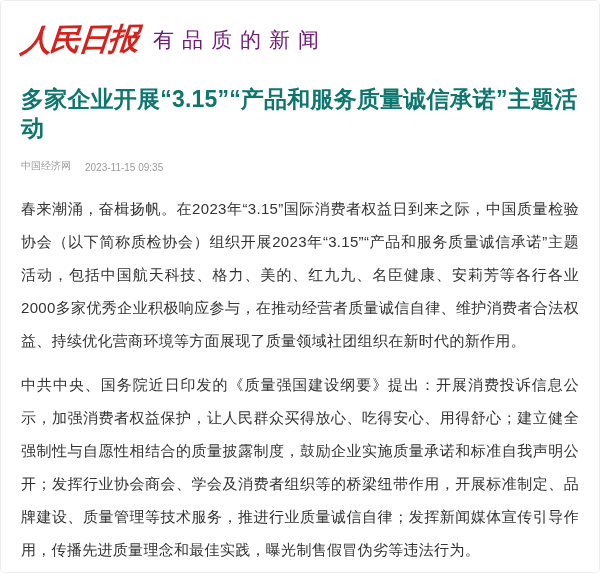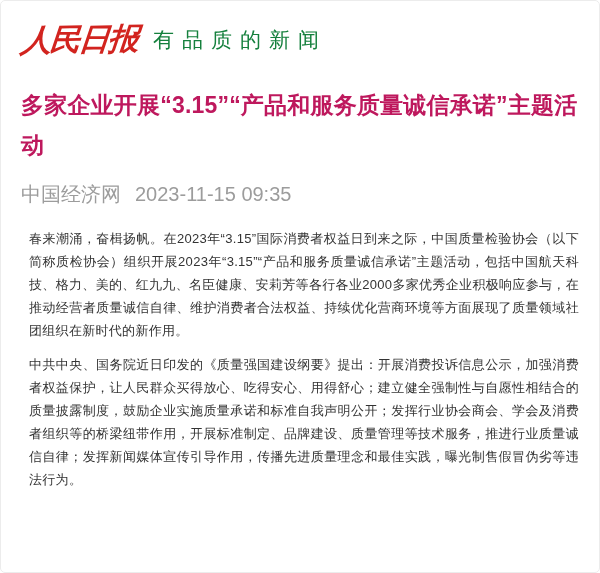--- a/index.html
+++ b/index.html
@@ -38,48 +38,48 @@
     line-height: 1;
     color: #d2241f;
     letter-spacing: -2px;
     transform: skewX(-6deg) rotate(-1deg);
     white-space: nowrap;
     cursor: pointer;
   }
   .slogan {
     font-size: 21px;
     font-weight: 500;
-    color: #15803d;
+    color: #701a75;
     letter-spacing: 8px;
     white-space: nowrap;
     padding-top: 2px;
   }
   .article-title {
     margin: 26px 0 0 0;
     font-size: 23px;
-    line-height: 40px;
+    line-height: 29px;
     font-weight: 700;
-    color: #be185d;
+    color: #0f766e;
     letter-spacing: 0.2px;
   }
   .meta {
     margin-top: 16px;
-    font-size: 20px;
+    font-size: 10px;
     color: #9c9c9c;
     display: flex;
-    align-items: center;
+    align-items: flex-end;
     gap: 14px;
   }
   .article-body {
     margin-top: 19px;
   }
   .article-body p {
-    margin: 0 0 11px 8px;
-    font-size: 13px;
-    line-height: 23px;
+    margin: 0 0 11px 0;
+    font-size: 15px;
+    line-height: 33px;
     color: #333333;
     text-align: justify;
     letter-spacing: 0.3px;
   }
 </style>
 </head>
 <body>
 
 <div class="page">
 

